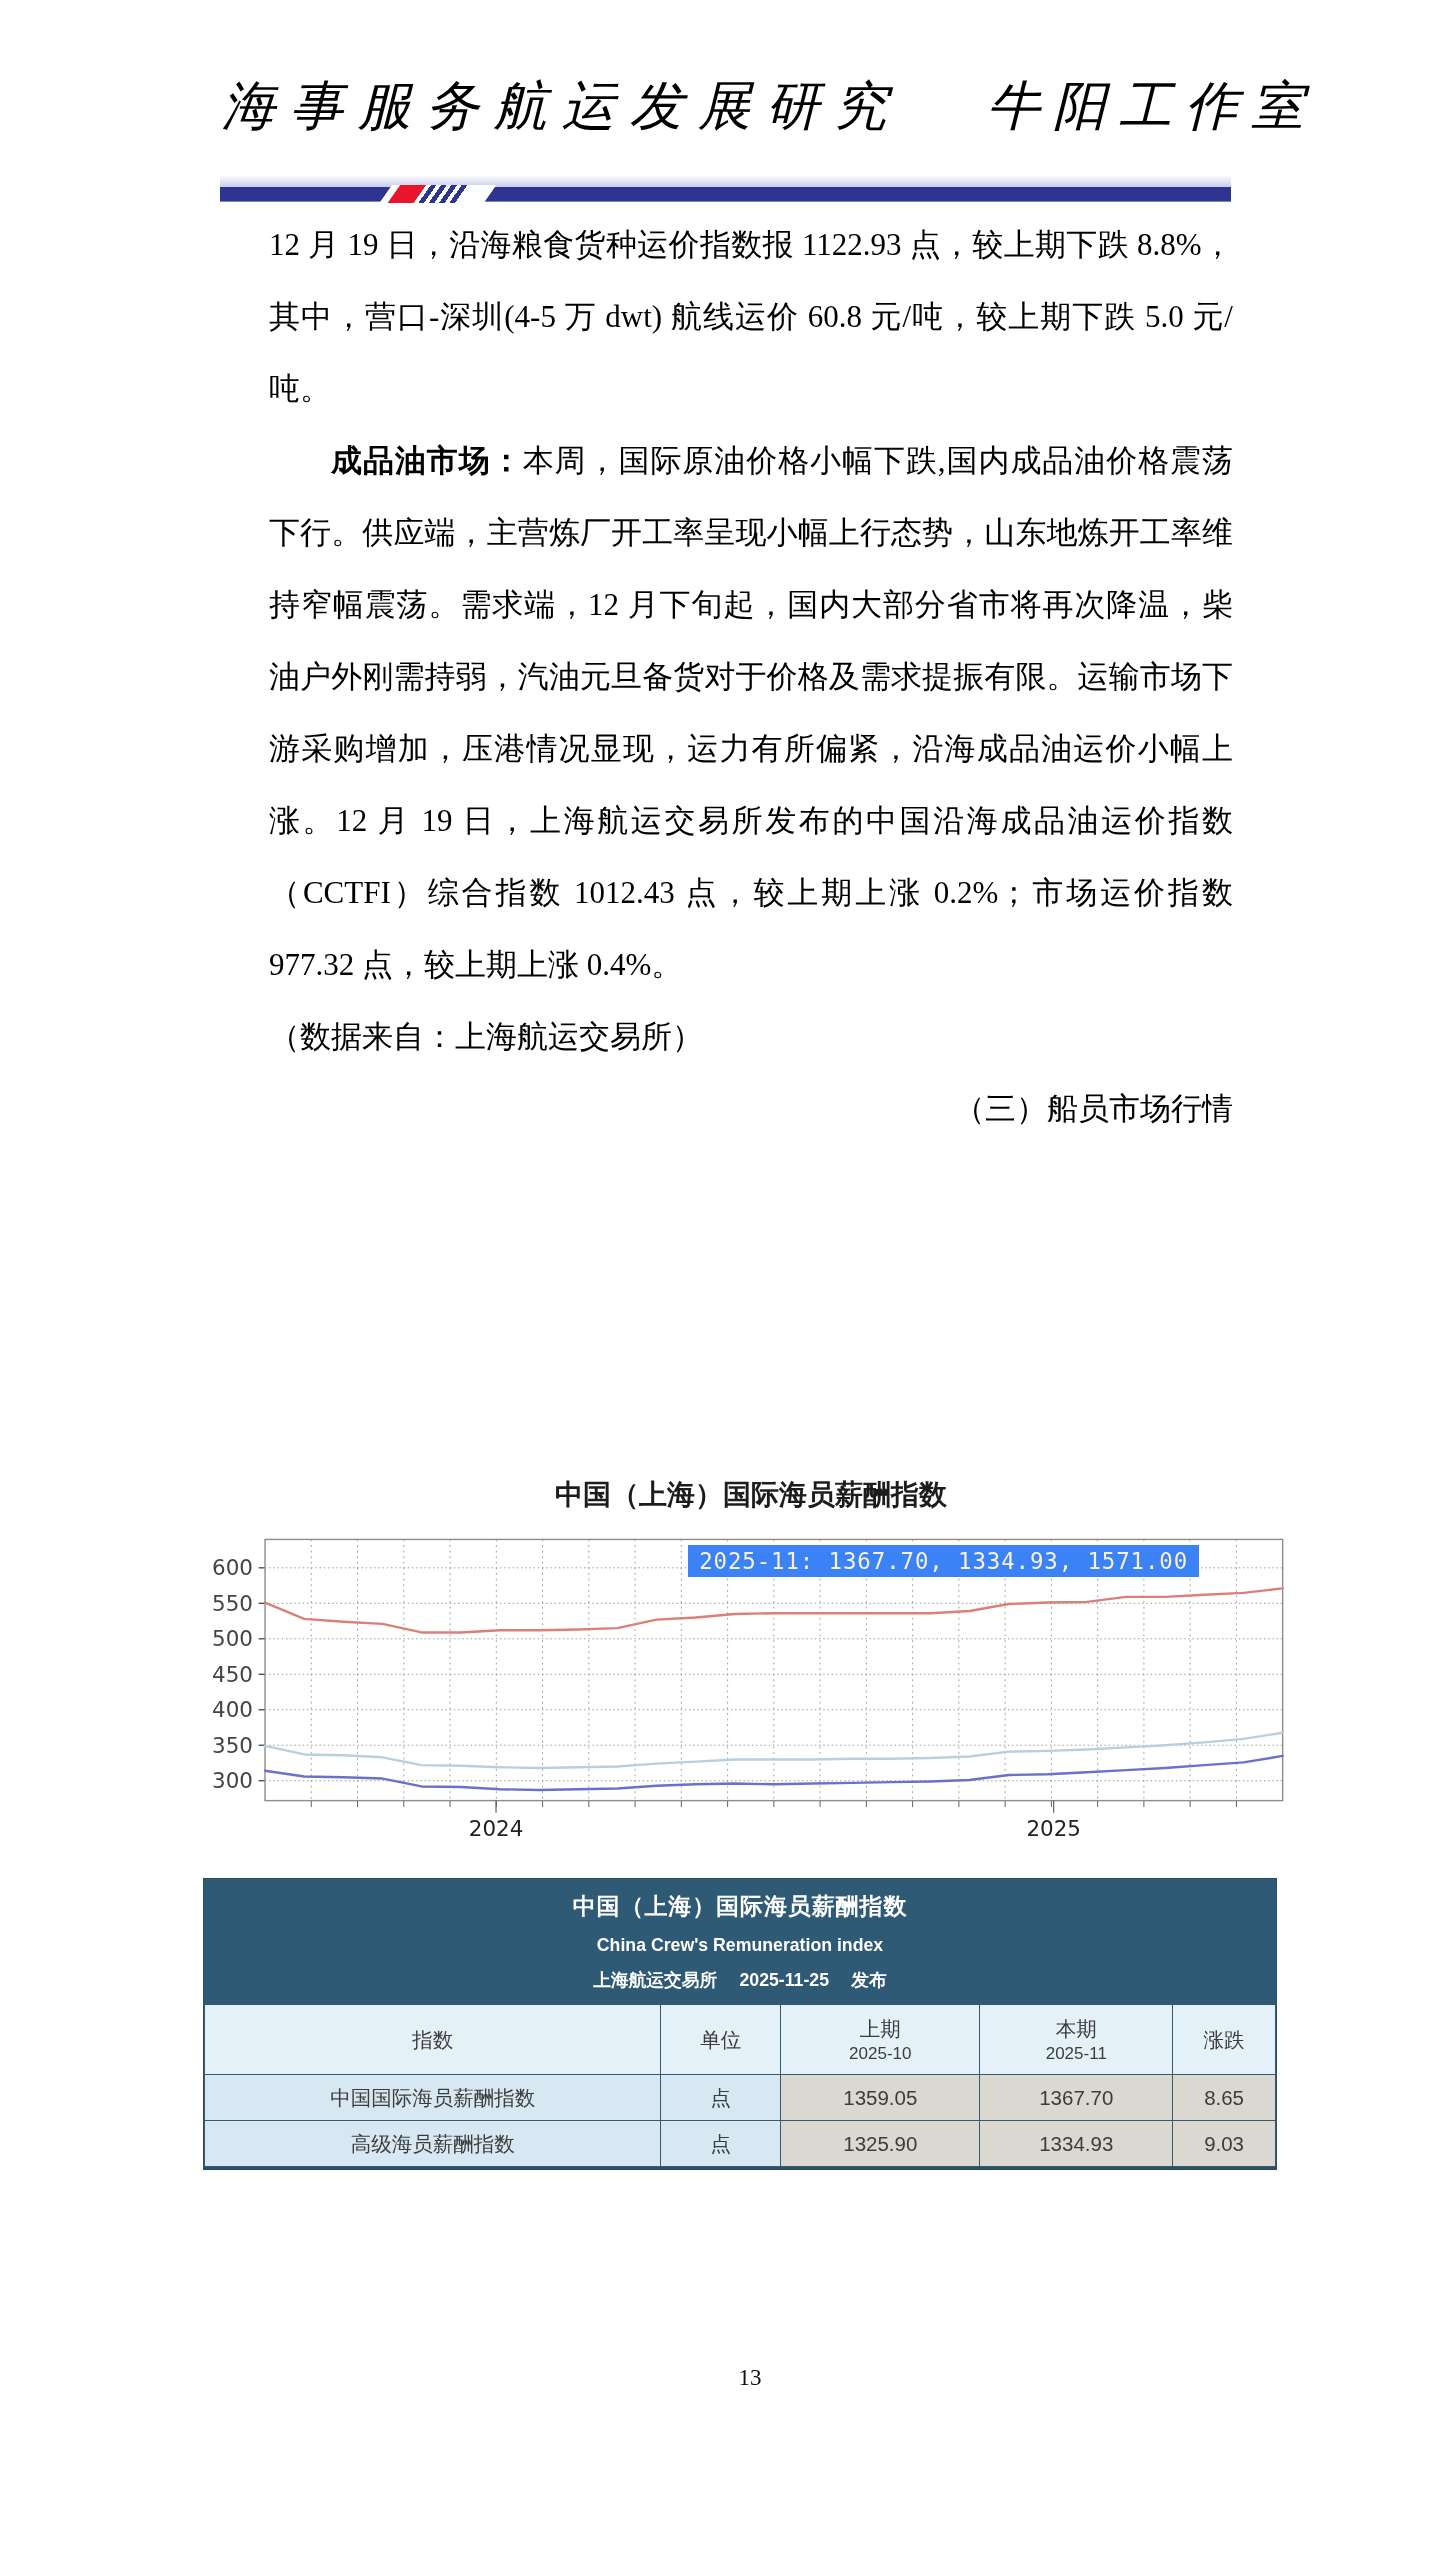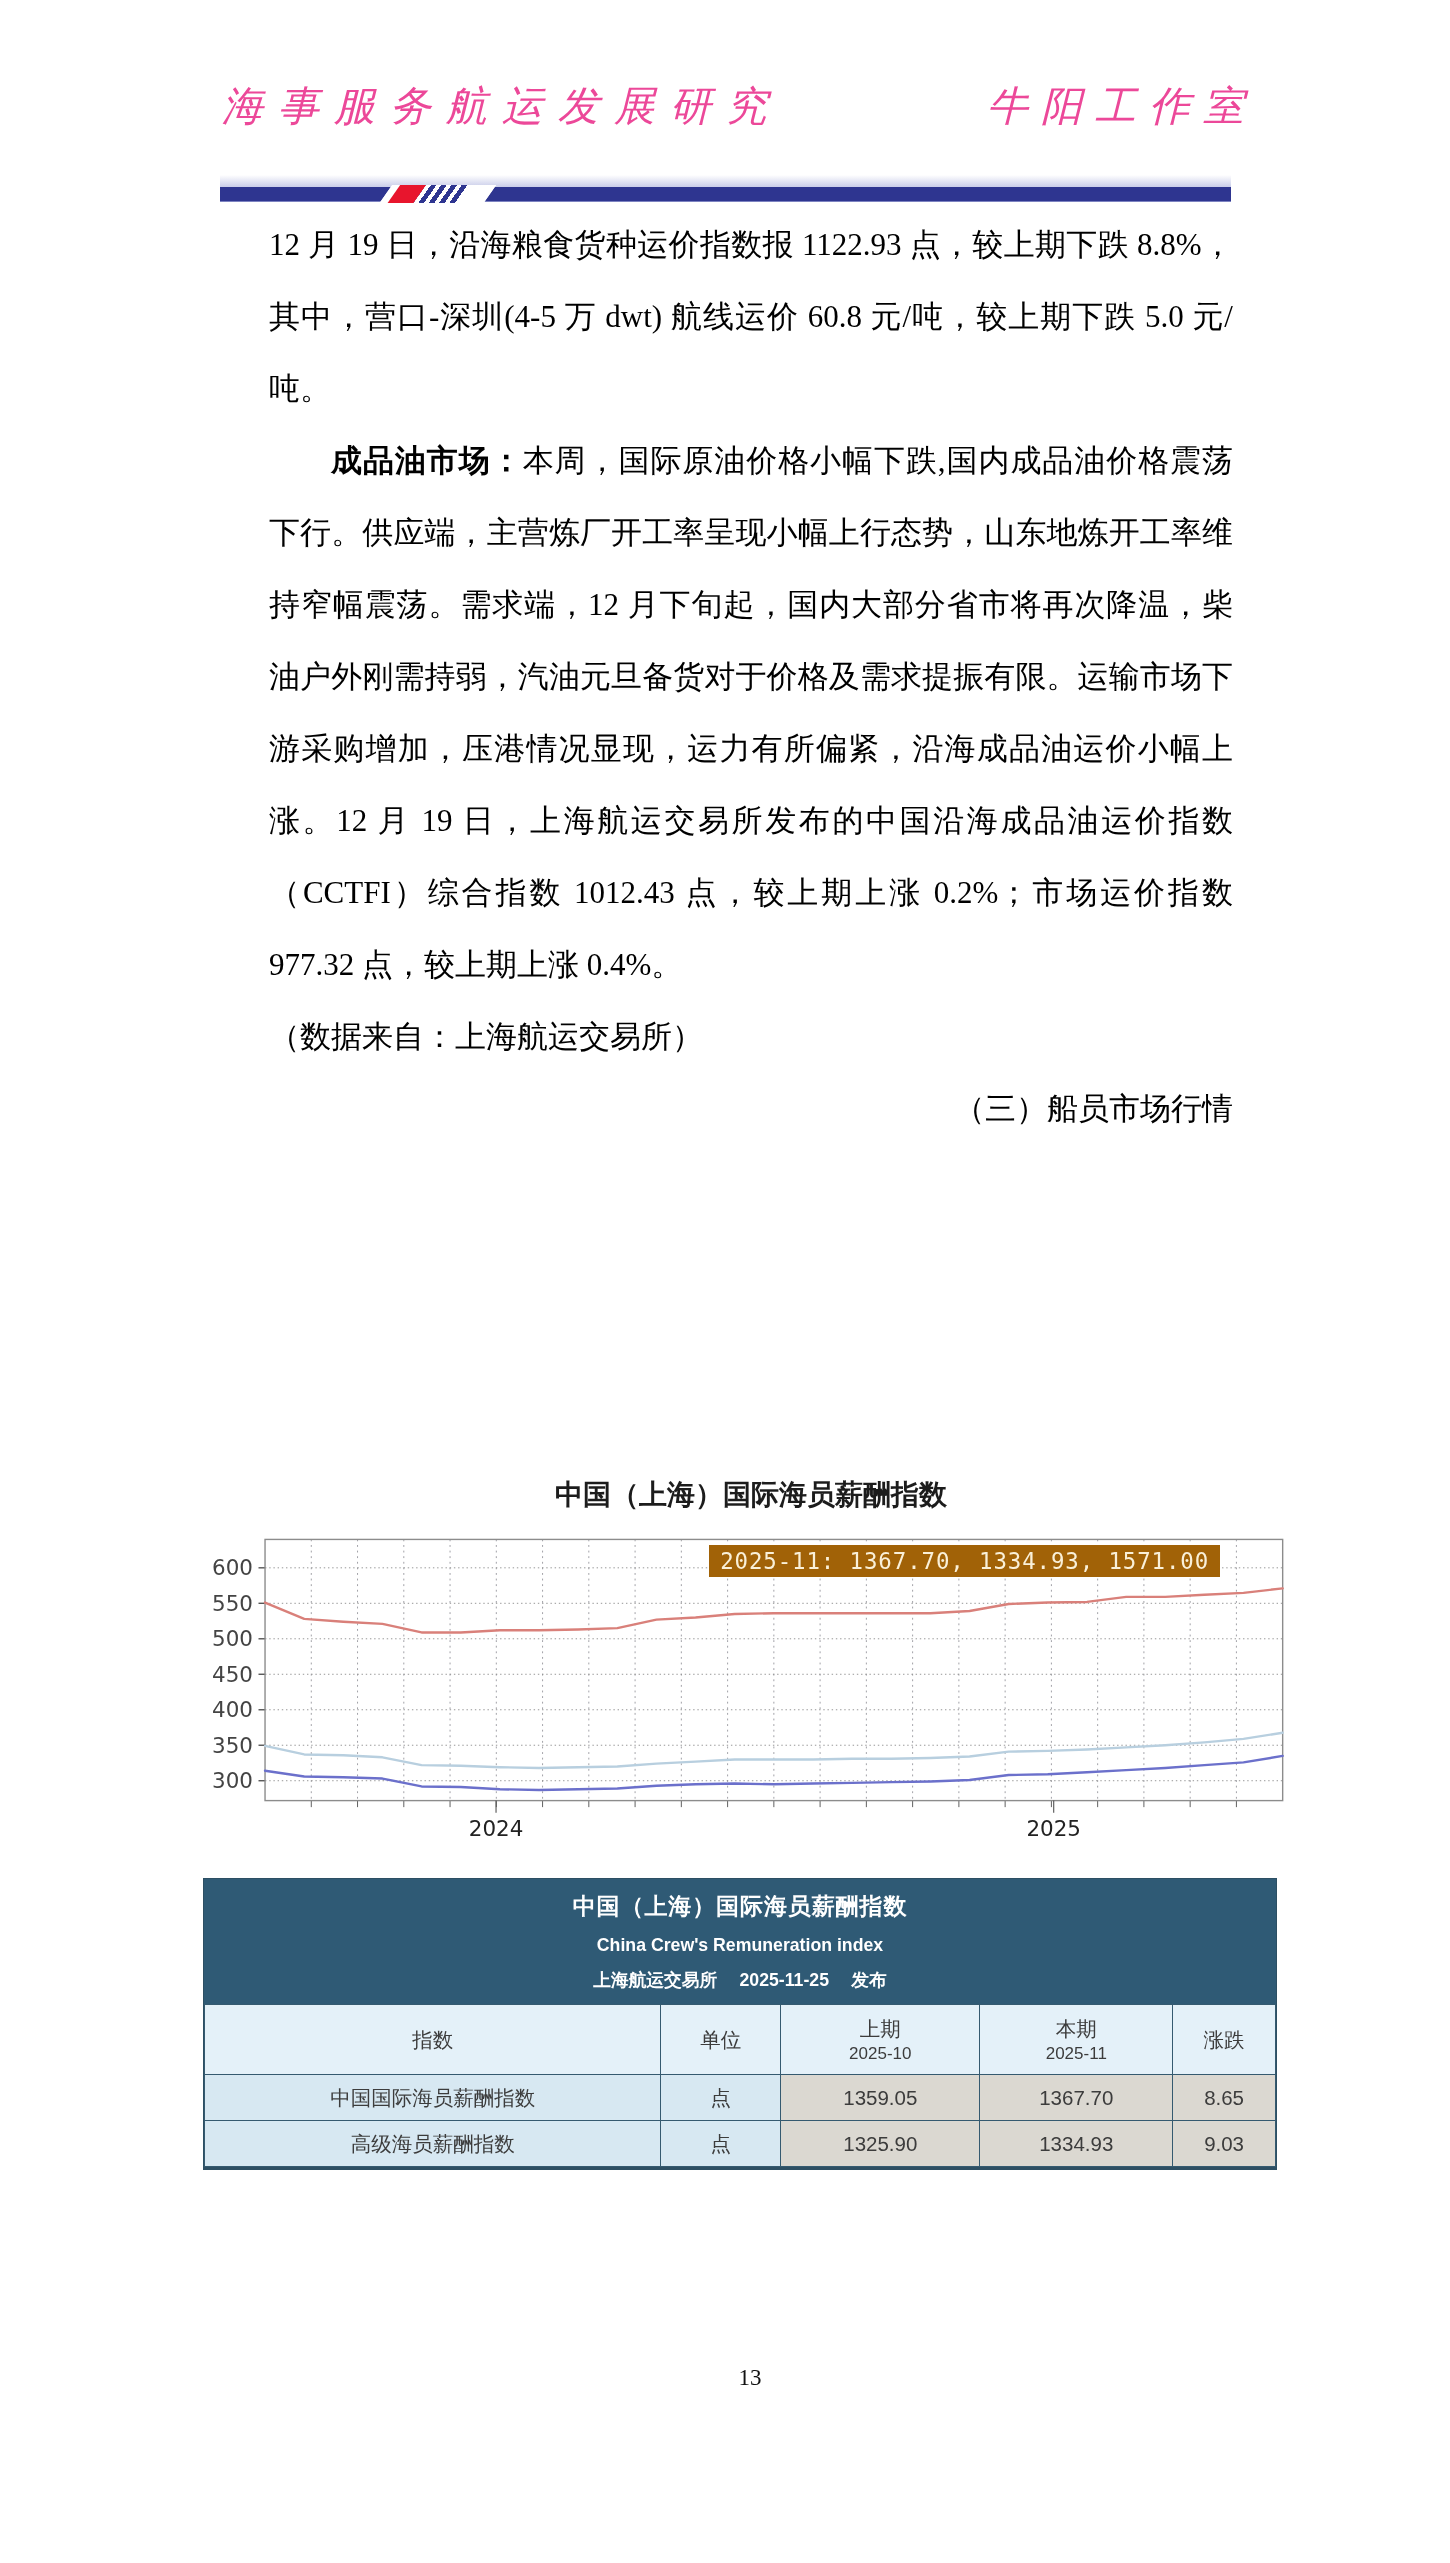--- a/index.html
+++ b/index.html
@@ -1,21 +1,21 @@
 <!DOCTYPE html>
 <html style="font-size:15px"><head>
 <meta charset="utf-8">
 <style>
   html,body{margin:0;padding:0;background:#ffffff;}
   .page{position:relative;width:1450px;height:2563px;background:#ffffff;overflow:hidden;
         font-family:"Liberation Serif","DejaVu Serif",serif;color:#000;}
 
   
-  .hdr-title{position:absolute;top:76px;height:60px;font-size:41px;line-height:60px;
-             font-style:italic;color:#ec4899;white-space:nowrap;
+  .hdr-title{position:absolute;top:76px;height:60px;font-size:53px;line-height:60px;
+             font-style:italic;color:#000000;white-space:nowrap;
              font-family:"Liberation Serif","DejaVu Serif",serif;}
   .hdr-left{left:222px;letter-spacing:15px;}
   .hdr-right{left:987px;letter-spacing:13px;}
   .hdr-glow{position:absolute;left:220px;top:175px;width:1011px;height:12px;
             background:linear-gradient(to bottom,rgba(220,223,242,0),#c9cde9);}
   .hdr-bar{position:absolute;left:220px;top:187px;width:1011px;height:14px;background:#2e3590;
            border-bottom:1.9px solid #7d83c1;}
   .hdr-accent{position:absolute;left:166px;top:-1.9px;width:104px;height:17.7px;background:#ffffff;
               transform:skewX(-35deg);display:flex;align-items:stretch;}
   .acc-gap1{width:8.4px;background:#ffffff;}
@@ -158,21 +158,21 @@
         <text x="46" y="48.434782608695656" text-anchor="end" font-size="23" fill="#444" font-family="DejaVu Sans, sans-serif">1600</text>
         <rect x="59" y="10" width="1091" height="280" fill="none" stroke="#8c8c8c" stroke-width="1.5"></rect>
         <line x1="306.65700000000004" y1="290" x2="306.65700000000004" y2="303" stroke="#555" stroke-width="1.2"></line>
         <text x="306.65700000000004" y="328" text-anchor="middle" font-size="23" fill="#222" font-family="DejaVu Sans, sans-serif">2024</text>
         <line x1="904.525" y1="290" x2="904.525" y2="303" stroke="#555" stroke-width="1.2"></line>
         <text x="904.525" y="328" text-anchor="middle" font-size="23" fill="#222" font-family="DejaVu Sans, sans-serif">2025</text>
         <polyline points="59.0,77.7 101.0,95.2 142.9,98.3 184.9,100.5 226.8,109.7 268.8,109.7 310.8,107.4 352.7,107.4 394.7,106.6 436.7,105.1 478.6,96.0 520.6,93.7 562.5,89.9 604.5,89.1 646.5,89.1 688.4,89.1 730.4,89.1 772.3,89.1 814.3,86.8 856.3,79.2 898.2,77.7 940.2,77.0 982.2,71.6 1024.1,71.6 1066.1,69.3 1108.0,67.3 1150.0,62.5" fill="none" stroke="#d9807a" stroke-width="2.6" stroke-linejoin="round" stroke-linecap="round"></polyline>
         <polyline points="59.0,231.4 101.0,240.5 142.9,241.3 184.9,243.6 226.8,252.0 268.8,252.7 310.8,254.2 352.7,255.0 394.7,254.2 436.7,253.5 478.6,250.4 520.6,248.2 562.5,245.9 604.5,245.9 646.5,245.9 688.4,245.1 730.4,245.1 772.3,244.3 814.3,242.8 856.3,237.5 898.2,236.7 940.2,235.2 982.2,232.9 1024.1,230.7 1066.1,227.6 1108.0,223.8 1150.0,217.2" fill="none" stroke="#b8cfdf" stroke-width="2.6" stroke-linejoin="round" stroke-linecap="round"></polyline>
         <polyline points="59.0,258.0 101.0,264.1 142.9,264.9 184.9,266.4 226.8,274.8 268.8,275.5 310.8,277.8 352.7,278.6 394.7,277.8 436.7,277.1 478.6,274.0 520.6,272.5 562.5,271.7 604.5,272.5 646.5,271.7 688.4,271.0 730.4,270.2 772.3,269.5 814.3,267.9 856.3,262.6 898.2,261.8 940.2,259.6 982.2,257.3 1024.1,255.0 1066.1,252.0 1108.0,249.0 1150.0,242.1" fill="none" stroke="#6b70cb" stroke-width="2.6" stroke-linejoin="round" stroke-linecap="round"></polyline>
       </svg>
-    <div class="chart-tooltip" style="background: #a16207; margin-left: 21px;">2025-11: 1367.70, 1334.93, 1571.00</div>
+    <div class="chart-tooltip" style="background: #3b82f6;">2025-11: 1367.70, 1334.93, 1571.00</div>
   </div>
 
   <div class="tbl-outer">
     <div class="tbl-band">
       <div class="tbl-band-zh">中国（上海）国际海员薪酬指数</div>
       <div class="tbl-band-en">China Crew's Remuneration index</div>
       <div class="tbl-band-pub"><span>上海航运交易所</span><span class="gap"></span><span>2025-11-25</span><span class="gap"></span><span>发布</span></div>
     </div>
     <table class="crew">
       <colgroup>

